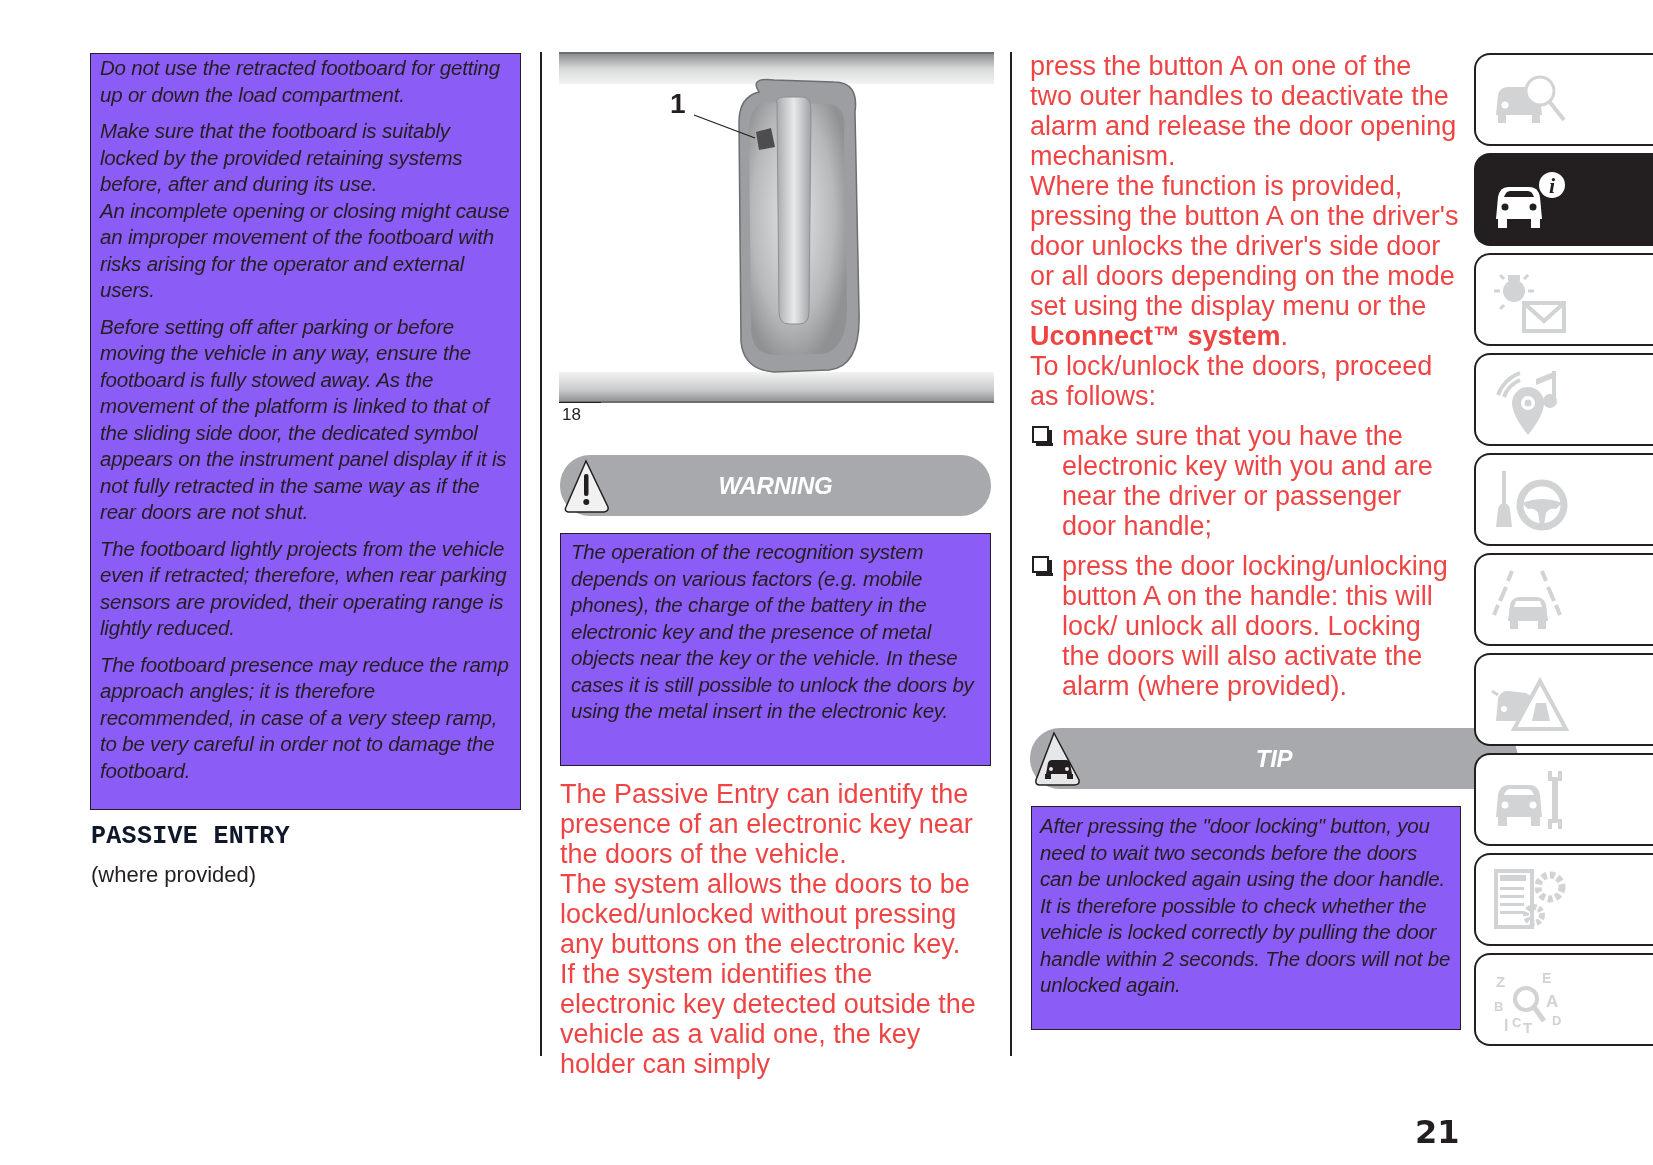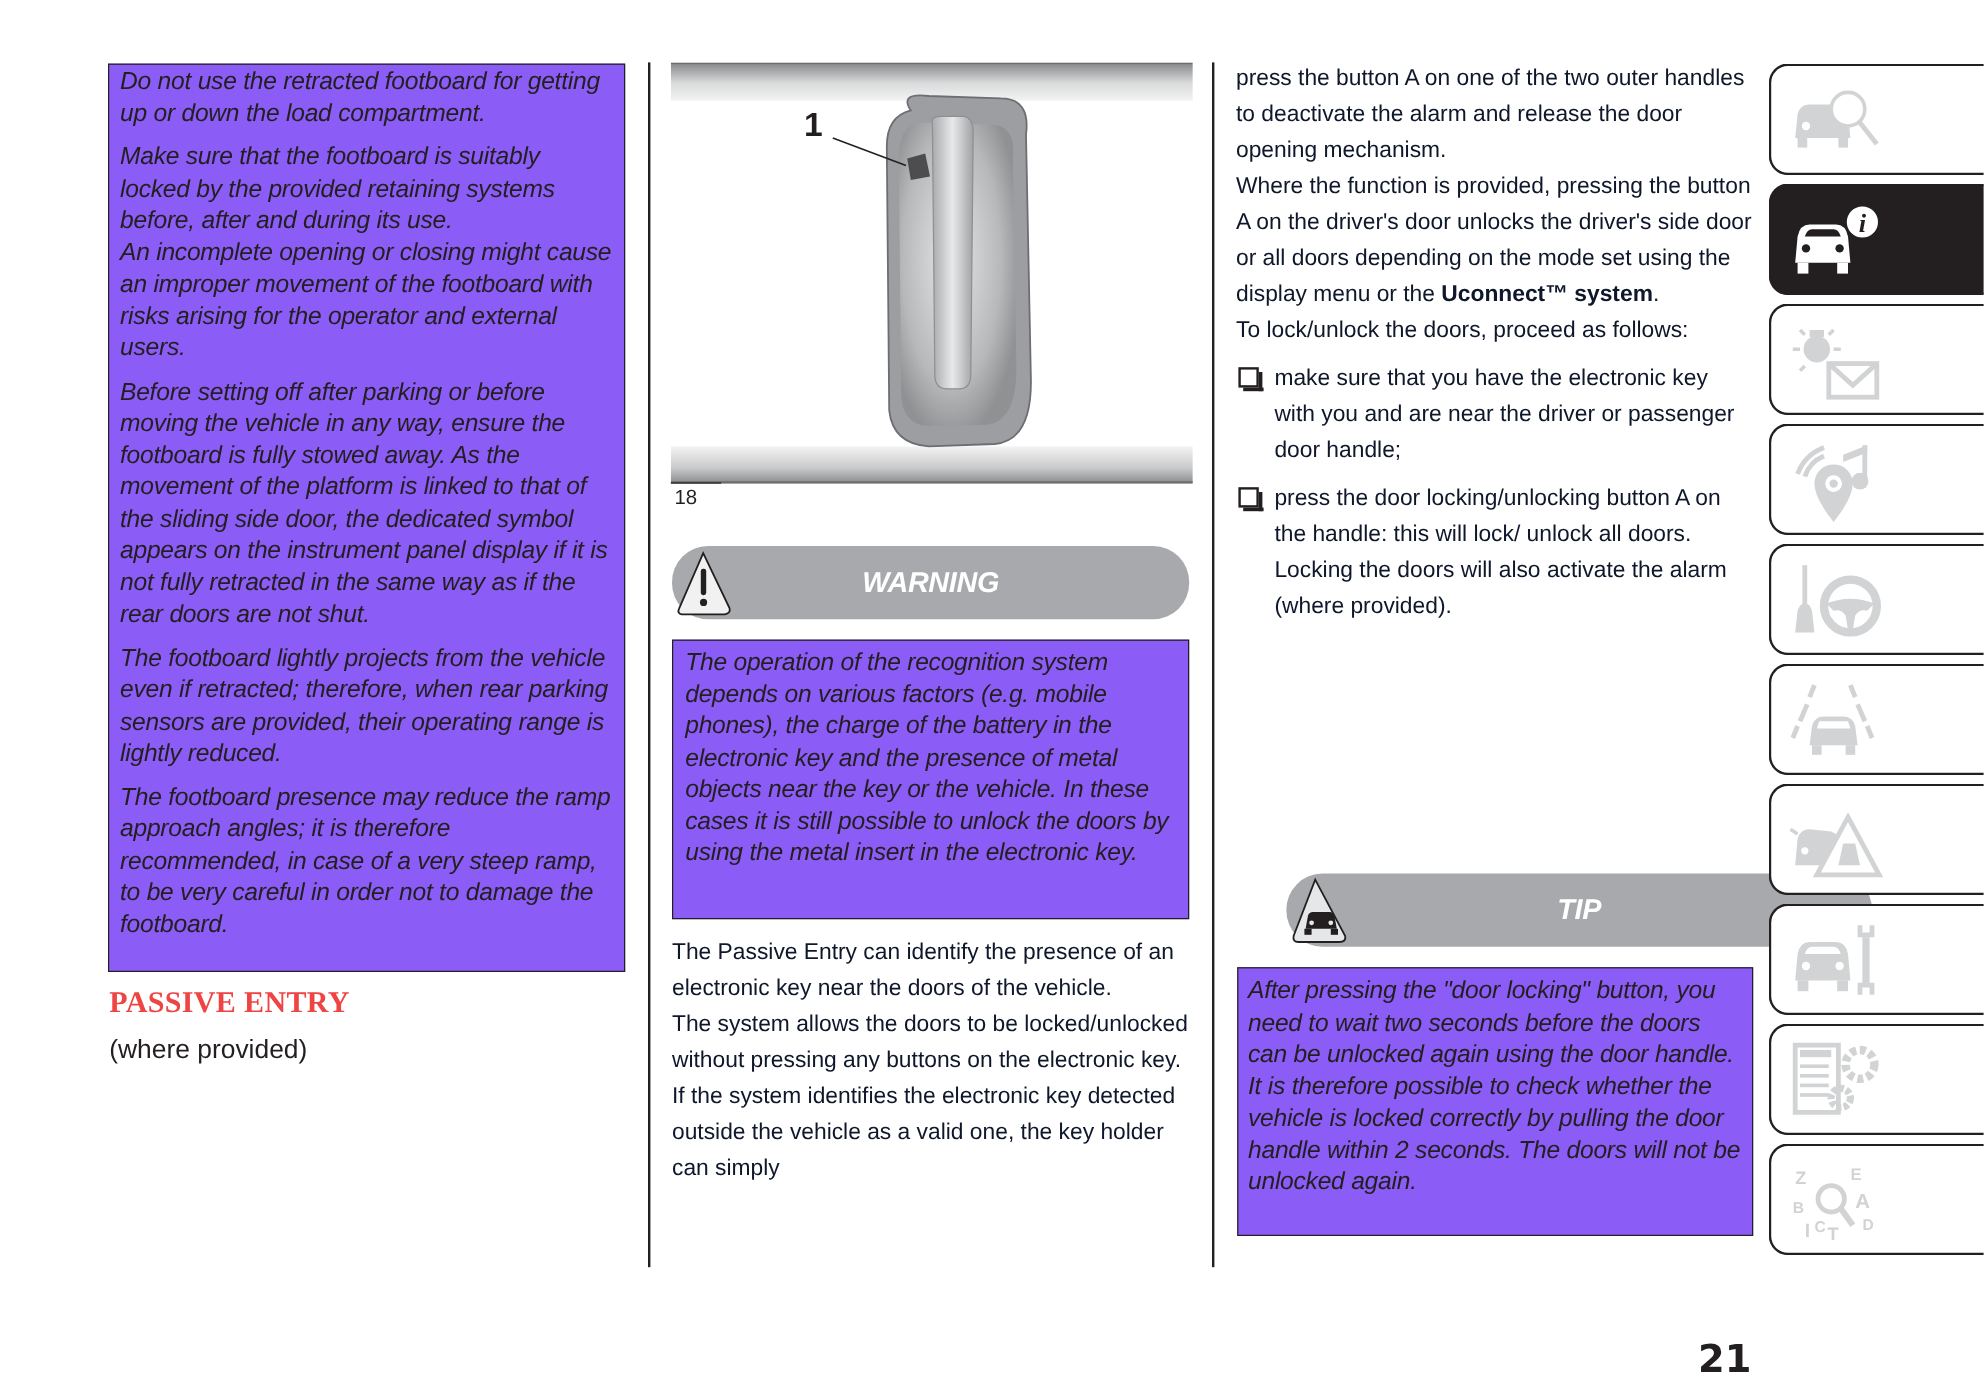--- a/index.html
+++ b/index.html
@@ -6,24 +6,24 @@
   body { width:1653px; height:1165px; position:relative; overflow:hidden;
          font-family:"Liberation Sans", sans-serif; color:#231f20; }
   .abs { position:absolute; }
   .col-rule { position:absolute; width:1.5px; background:#231f20; }
 
   
   .notebox { position:absolute; border:1.5px solid #231f20; box-sizing:border-box; background:#8b5cf6; }
   .notebox p { margin:0; font-style:italic; font-size:20.5px; line-height:26.5px; color:#231f20; letter-spacing:-0.2px; }
   .notebox p + p { margin-top:10px; }
 
-  .section-title { font-family:Liberation Serif, serif; font-weight:900; font-size:25px; letter-spacing:0.3px; color:#ef4444; }
+  .section-title { font-family:Liberation Mono, monospace; font-weight:900; font-size:25px; letter-spacing:0.3px; color:#0f172a; }
   .sub { font-size:22px; color:#231f20; }
 
-  .body-text { font-size:19px; line-height:30px; color:#0f172a; }
+  .body-text { font-size:27px; line-height:30px; color:#ef4444; }
   .body-text p { margin:0; }
   .bold { font-weight:bold; }
 
   .banner { position:absolute; background:#a7a9ac; height:61px;border-radius:30px; }
   .banner .label { position:absolute; left:0; right:0; top:0; height:61px; line-height:61px; text-align:center;
                    color:#ffffff; font-weight:bold; font-style:italic; font-size:24px; letter-spacing:-0.3px; }
   .banner .ico { position:absolute; left:2px; top:2px; width:58px; height:58px; }
 
   .list-item { position:relative; padding-left:32px; margin-top:10px; }
   .list-item .bullet { position:absolute; left:2px; top:5px; width:17px; height:17px; border:2px solid #231f20; box-sizing:border-box; }
@@ -119,21 +119,21 @@
   <div class="list-item">
     <span class="bullet"></span>
     <span>make sure that you have the electronic key with you and are near the driver or passenger door handle;</span>
   </div>
   <div class="list-item">
     <span class="bullet"></span>
     <span>press the door locking/unlocking button A on the handle: this will lock/ unlock all doors. Locking the doors will also activate the alarm (where provided).</span>
   </div>
 </div>
 
-<div class="banner" style="left:1072px; top:728px; width:488px;">
+<div class="banner" style="left:1030px; top:728px; width:488px;">
   <svg class="ico" viewBox="0 0 58 58">
     <path d="M22,3 L47,50 Q48,55 42,55 L8,55 Q3,55 4,50 Z" fill="#e6e7e8" stroke="#231f20" stroke-width="1.5"></path>
     <path d="M14,44 L16,33 Q17,30 20,30 L34,30 Q37,30 38,33 L40,44 Z" fill="#231f20"></path>
     <rect x="13" y="44" width="6" height="5" fill="#231f20"></rect>
     <rect x="35" y="44" width="6" height="5" fill="#231f20"></rect>
     <circle cx="19" cy="39" r="2" fill="#e6e7e8"></circle>
     <circle cx="35" cy="39" r="2" fill="#e6e7e8"></circle>
   </svg>
   <div class="label">TIP</div>
 </div>

